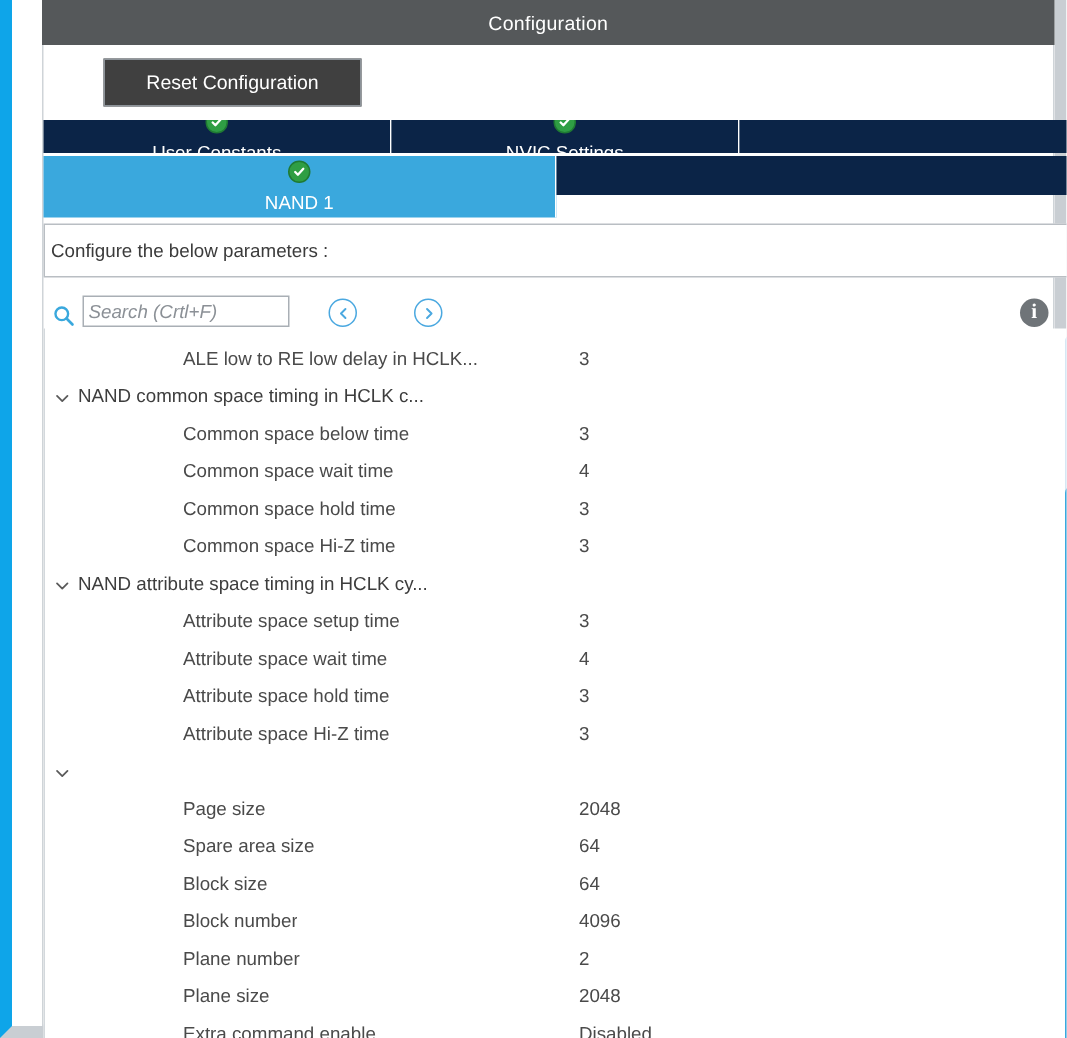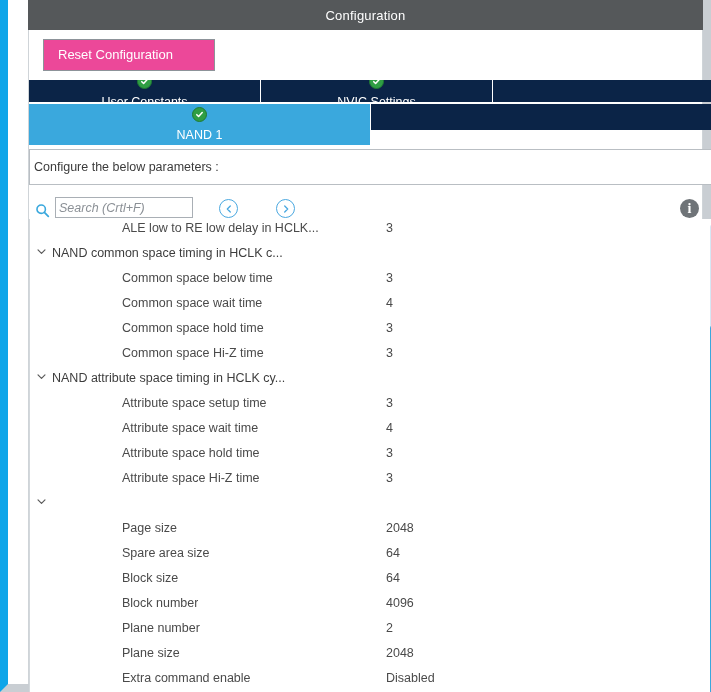--- a/index.html
+++ b/index.html
@@ -55,32 +55,33 @@
 
   
   #toolbar-top {
     height: 50px;
     display: flex;
     align-items: center;
     padding-left: 14px;
     box-sizing: border-box;
   }
   #reset-btn {
-    background: #ec4899;
+    background: #404040;
     color: #ffffff;
     border: 1px solid #8d9399;
     font-family: "Liberation Sans", sans-serif;
     font-size: 13px;
     padding: 0 14px;
     height: 32px;
     line-height: 30px;
     cursor: pointer;
-    text-align: left;
+    text-align: center;
     min-width: 172px;
     box-sizing: border-box;
+    margin-left: 26px;
   }
 
   
   .tabrow {
     display: flex;
     width: 695px;
     margin: 0 auto;
     box-sizing: border-box;
   }
   .tab {
@@ -203,21 +204,21 @@
   #tree {
     position: absolute;
     top: 0; left: 0;
     width: 678px;
     padding-top: 2px;
     box-sizing: border-box;
   }
   .row {
     height: 25px;
     display: flex;
-    align-items: flex-start;
+    align-items: flex-end;
     font-size: 12.5px;
     color: #4a4a4a;
     box-sizing: border-box;
     cursor: default;
   }
   .row.group { color: #3d3d3d; }
   .chev {
     width: 22px;
     display: flex;
     align-items: center;

